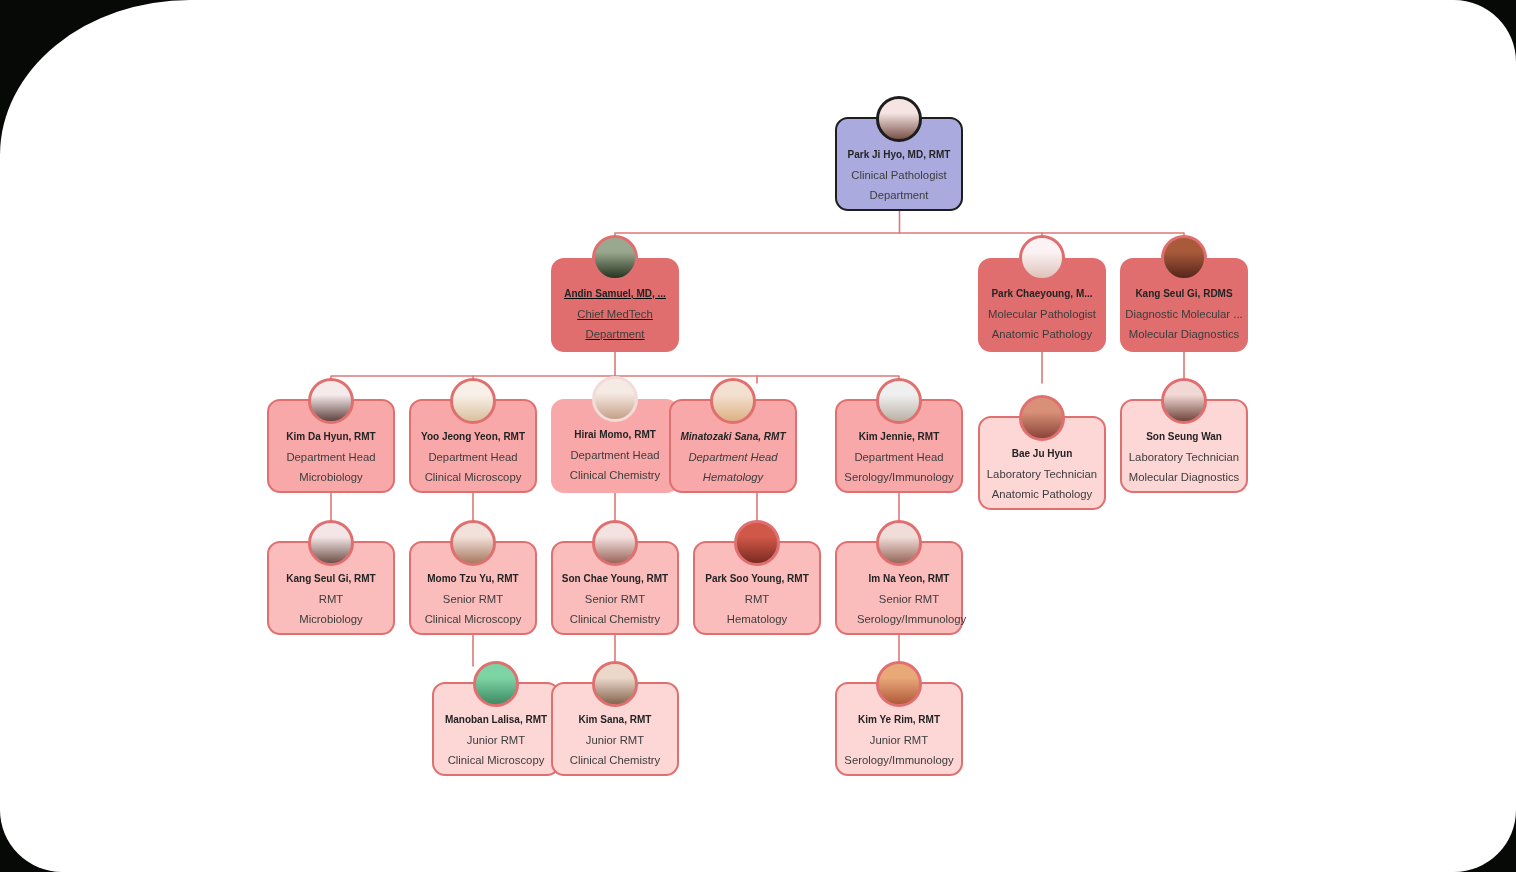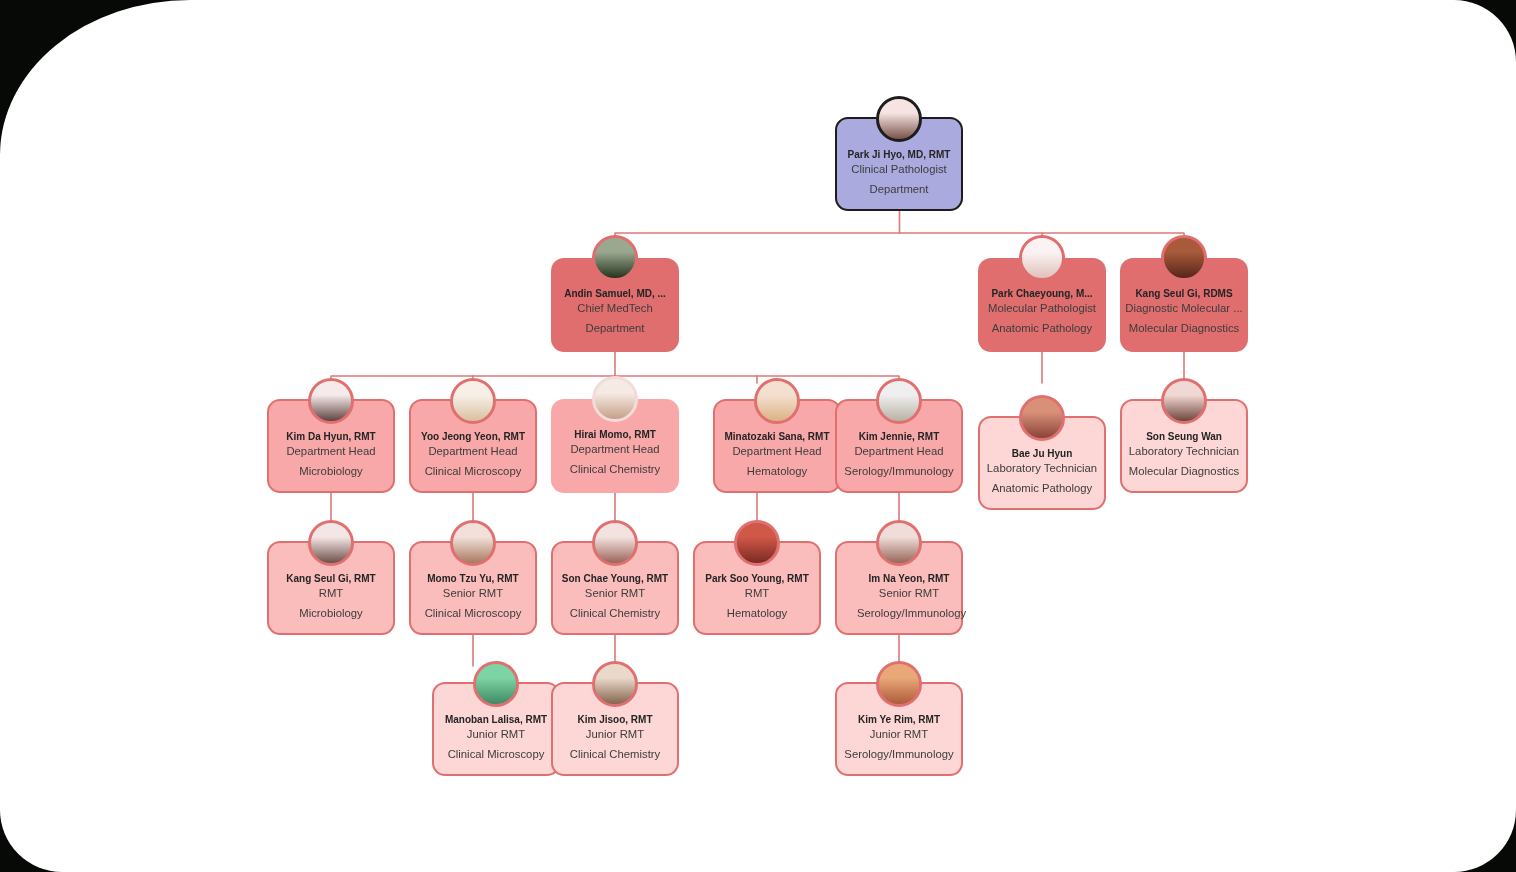--- a/index.html
+++ b/index.html
@@ -35,21 +35,21 @@
     margin-top: 30px;
     font-size: 10px; font-weight: 700;
     color: var(--name-text, #242424);
     white-space: nowrap;
   }
   .role, .dept {
     font-size: 11.3px;
     color: var(--detail-text, #3c3c3c);
     white-space: nowrap;
   }
-  .role { margin-top: 3px; }
+  .role { margin-top: 9px; }
   .dept { margin-top: 8px; }
 
   .v-root { background: var(--root-fill, #abaade); border: 2.5px solid var(--root-border, #1d1d1d); }
   .v-root .avatar { border-color: var(--root-border, #1d1d1d); }
 
   .v-primary { background: var(--primary-fill, #e06e6e); }
   .v-primary .avatar { border-color: var(--primary-fill, #e06e6e); }
 
   .v-head { background: var(--head-fill, #f8a8a8); border: 2px solid var(--box-border, #e07070); }
   .v-head .avatar { border-color: var(--box-border, #e07070); }
@@ -96,21 +96,21 @@
     </g>
   </svg>
 
   <div id="org-nodes">
       <div class="node v-root" style="left: 835px; top: 117px;">
     <div class="avatar" style="background: linear-gradient(rgb(246, 228, 226) 35%, rgb(122, 82, 74));"></div>
     <div class="name">Park Ji Hyo, MD, RMT</div>
     <div class="role">Clinical Pathologist</div>
     <div class="dept">Department</div>
   </div>
-      <div class="node v-primary" style="left: 551px; top: 258px;">
+      <div class="node v-primary" style="left: 551px; top: 258px; text-decoration: underline;">
     <div class="avatar" style="background: linear-gradient(rgb(154, 168, 143) 35%, rgb(38, 51, 30));"></div>
     <div class="name">Andin Samuel, MD, ...</div>
     <div class="role">Chief MedTech</div>
     <div class="dept">Department</div>
   </div>
       <div class="node v-primary" style="left: 978px; top: 258px;">
     <div class="avatar" style="background: linear-gradient(rgb(251, 243, 243) 35%, rgb(223, 193, 186));"></div>
     <div class="name">Park Chaeyoung, M...</div>
     <div class="role">Molecular Pathologist</div>
     <div class="dept">Anatomic Pathology</div>
@@ -132,21 +132,21 @@
     <div class="name">Yoo Jeong Yeon, RMT</div>
     <div class="role">Department Head</div>
     <div class="dept">Clinical Microscopy</div>
   </div>
       <div class="node v-head-borderless" style="left: 551px; top: 399px;">
     <div class="avatar" style="background: linear-gradient(rgb(246, 234, 228) 35%, rgb(197, 160, 137));"></div>
     <div class="name">Hirai Momo, RMT</div>
     <div class="role">Department Head</div>
     <div class="dept">Clinical Chemistry</div>
   </div>
-      <div class="node v-head" style="left: 713px; top: 399px;">
+      <div class="node v-head" style="left: 669px; top: 399px; font-style: italic;">
     <div class="avatar" style="background: linear-gradient(rgb(244, 224, 208) 35%, rgb(220, 177, 131));"></div>
     <div class="name">Minatozaki Sana, RMT</div>
     <div class="role">Department Head</div>
     <div class="dept">Hematology</div>
   </div>
       <div class="node v-head" style="left: 835px; top: 399px;">
     <div class="avatar" style="background: linear-gradient(rgb(239, 239, 239) 35%, rgb(185, 177, 164));"></div>
     <div class="name">Kim Jennie, RMT</div>
     <div class="role">Department Head</div>
     <div class="dept">Serology/Immunology</div>
@@ -194,21 +194,21 @@
     <div class="dept">Serology/Immunology</div>
   </div>
       <div class="node v-light" style="left: 432px; top: 682px;">
     <div class="avatar" style="background: linear-gradient(rgb(124, 212, 164) 35%, rgb(62, 138, 100));"></div>
     <div class="name">Manoban Lalisa, RMT</div>
     <div class="role">Junior RMT</div>
     <div class="dept">Clinical Microscopy</div>
   </div>
       <div class="node v-light" style="left: 551px; top: 682px;">
     <div class="avatar" style="background: linear-gradient(rgb(234, 216, 202) 35%, rgb(133, 101, 78));"></div>
-    <div class="name">Kim Jisoo, RMT</div>
+    <div class="name">Kim Sana, RMT</div>
     <div class="role">Junior RMT</div>
     <div class="dept">Clinical Chemistry</div>
   </div>
       <div class="node v-light" style="left: 835px; top: 682px;">
     <div class="avatar" style="background: linear-gradient(rgb(232, 168, 120) 35%, rgb(176, 90, 58));"></div>
     <div class="name">Kim Ye Rim, RMT</div>
     <div class="role">Junior RMT</div>
     <div class="dept">Serology/Immunology</div>
   </div>
     </div>

